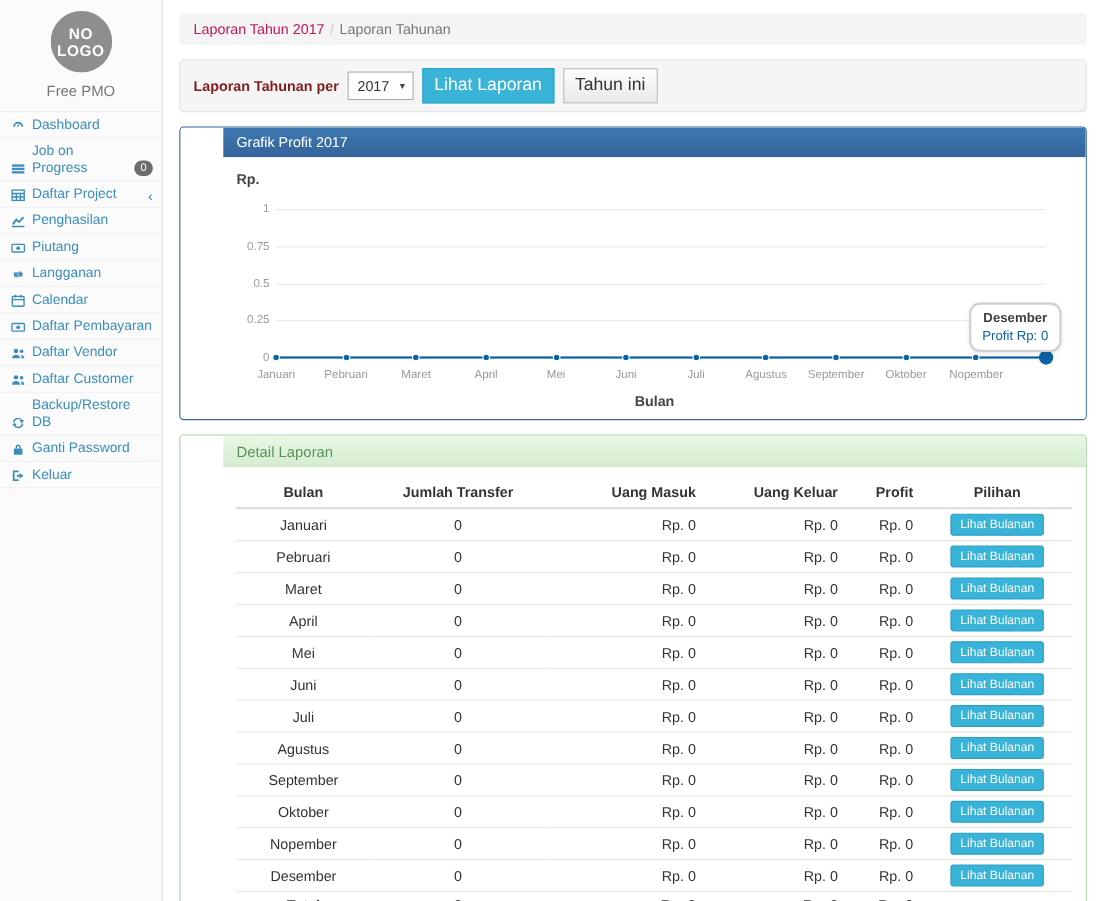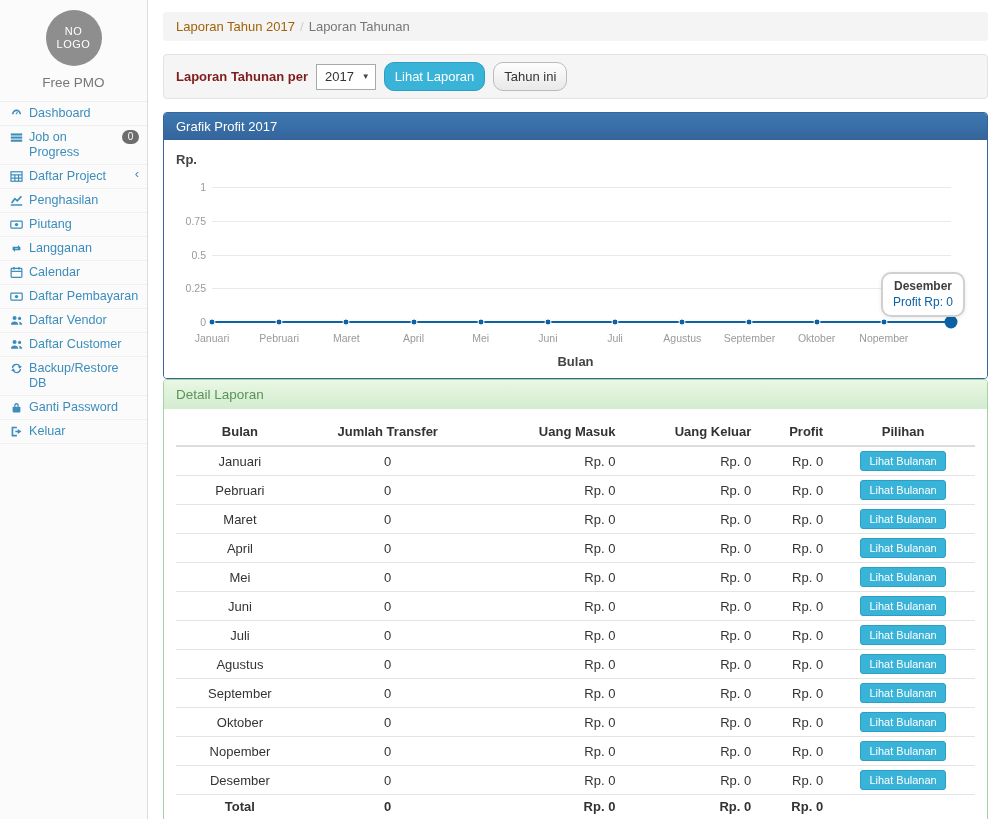--- a/index.html
+++ b/index.html
@@ -15,70 +15,70 @@
   
   .sidebar {
     width:148px; min-width:148px; background:#fbfbfb;
     border-right:1px solid #dcdcdc;
   }
   .logo-wrap { text-align:center; padding-top:10px; }
   .logo-circle {
     width:56px; height:56px; margin:0 auto; border-radius:50%;
     background:#8e8e8e; border:4px dotted #8e8e8e;
     color:#fff; display:flex; align-items:center; justify-content:center;
-    font-size:11px; font-weight:normal; line-height:1.15; text-align:center;
+    font-size:14px; font-weight:bold; line-height:1.15; text-align:center;
     letter-spacing:.5px; white-space:pre-line;
   }
   .brand { text-align:center; color:#777; font-size:13.5px; margin:9px 0 11px; }
   .menu { list-style:none; border-top:1px solid #ececec; }
   .menu li {
-    display:flex; align-items:flex-start; gap:6px;
+    display:flex; align-items:flex-end; gap:6px;
     padding:4px 8px 4px 9px; border-bottom:1px solid #f0f0f0;
     color:#3c8dbc; cursor:pointer; font-size:12.6px; line-height:15px;
   }
   .menu .micon { width:14px; height:14px; display:inline-flex; align-items:center; justify-content:center; color:#3c8dbc; flex:none; }
   .menu .micon svg { display:block; }
   .badge-pill {
     margin-left:auto; background:#6d6d6d; color:#fff; font-size:10px;
     border-radius:10px; padding:2px 6px; min-width:17px; text-align:center; line-height:10px;
   }
   .chev { margin-left:auto; color:#3c8dbc; font-size:13px; line-height:10px; }
 
   
   .content { flex:1; background:#ffffff; padding:12px 12px 14px 15px; }
 
   .breadcrumb {
     background:#f4f4f4; border-radius:4px; padding:7px 13px; margin-bottom:13px;
     font-size:13px; color:#777;
   }
-  .breadcrumb a { color:#a16207; text-decoration:none; cursor:pointer;margin-top:48px; }
+  .breadcrumb a { color:#be185d; text-decoration:none; cursor:pointer;margin-top:48px; }
   .breadcrumb .sep { color:#ccc; margin:0 5px; }
 
   .control-panel {
     background:#f5f5f5; border:1px solid #e3e3e3; border-radius:4px;
     padding:7px 12px; margin-bottom:13px; display:flex; align-items:center; gap:8px;
   }
   .control-label { color:#7f1d1d; font-weight:bold; font-size:13px; }
   .year-select {
     background:#fff; border:1px solid #a9a9a9; height:26px; min-width:56px;
     display:inline-flex; align-items:center; gap:8px; padding:0 5px 0 8px;
     font-size:13px; color:#333; cursor:pointer;
   }
   .year-select .caret { font-size:8px; color:#444; }
-  .btn { display:inline-block; border-radius:10px; font-size:13px; cursor:pointer; line-height:1; }
+  .btn { display:inline-block; border-radius:0; font-size:16px; cursor:pointer; line-height:1; }
   .btn-info {
     background:#39b3d7; border:1px solid #2ba0c5; color:#fff; padding:7px 10px;
   }
   .btn-default {
     background:linear-gradient(to bottom,#fdfdfd,#e9e9e9); border:1px solid #bbb;
     color:#333; padding:7px 10px;
   }
 
   
-  .panel { border-radius:4px; overflow:hidden; }
+  .panel { border-radius:4px; margin-bottom:13px; overflow:hidden;padding-left:39px; }
   .panel-primary { border:1px solid #35659c; }
   .panel-primary .panel-heading {
     background:linear-gradient(to bottom,#3e78b1,#34649b); color:#fff;
     padding:6px 12px; font-size:13px;
   }
   .chart-body { position:relative; background:#fff; height:238px; }
   .ylab { position:absolute; left:12px; top:12px; font-weight:bold; color:#444; font-size:13px; }
   .gridline { position:absolute; left:48px; right:36px; height:1px; background:#e9e9e9; }
   .ytick { position:absolute; width:38px; text-align:right; color:#9a9a9a; font-size:10.5px; transform:translateY(-50%); left:4px; }
   .chart-line { position:absolute; left:49px; right:37px; height:2px; background:#0b62a4; }

